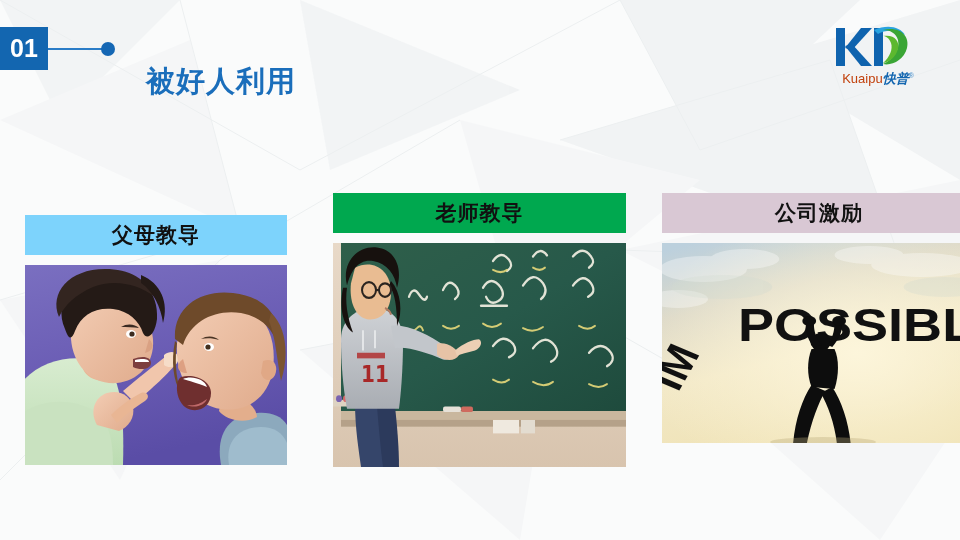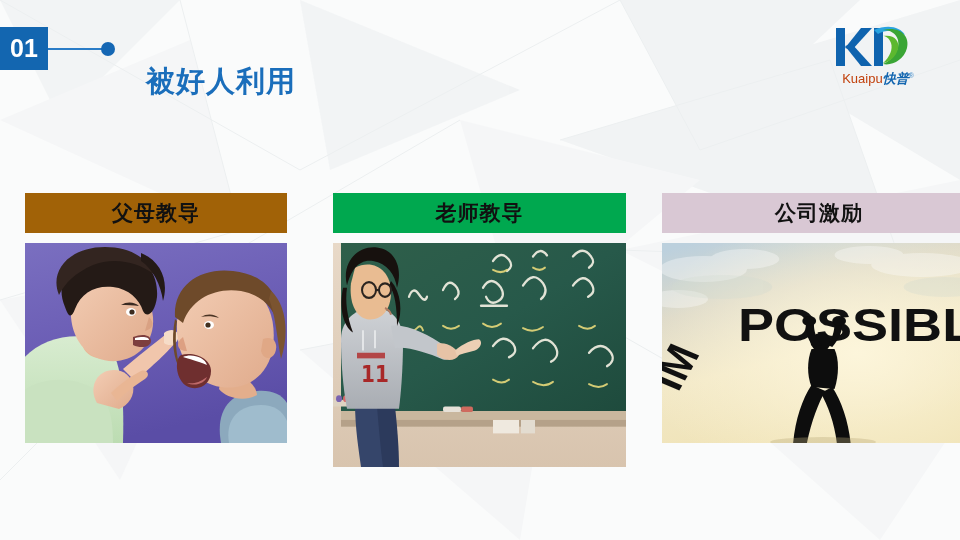--- a/index.html
+++ b/index.html
@@ -122,21 +122,21 @@
 
     <path d="M49 6 C66 2 76 12 73 24 C70 36 58 42 49 40 C60 35 66 25 64 16 C62 9 56 6 49 6 Z" fill="#3aa535"></path>
     <path d="M49 12 C60 10 66 17 64 25 C62 33 55 38 49 39 C56 33 59 25 57 19 C55 14 52 12 49 12 Z" fill="#5cb82f"></path>
   </svg>
   <div class="logo-text">
     <span class="logo-en">Kuaipu</span><span class="logo-cn">快普</span><span class="logo-reg">®</span>
   </div>
 </div>
 
 <div class="card" id="card-parents">
-  <div class="card-header" style="background: #a16207; color: rgb(17, 17, 17);">
+  <div class="card-header" style="background: #7dd3fc; color: rgb(17, 17, 17); margin-top: 22px;">
     <span>父母教导</span>
   </div>
   <div class="card-photo">
     <svg class="photo-svg" viewBox="0 0 262 200" preserveAspectRatio="none">
       <defs>
         <linearGradient id="purpleBg" x1="0" y1="0" x2="0.3" y2="1">
           <stop offset="0%" stop-color="#7a6fc0"></stop>
           <stop offset="55%" stop-color="#6a5cb4"></stop>
           <stop offset="100%" stop-color="#5a4da6"></stop>
         </linearGradient>

